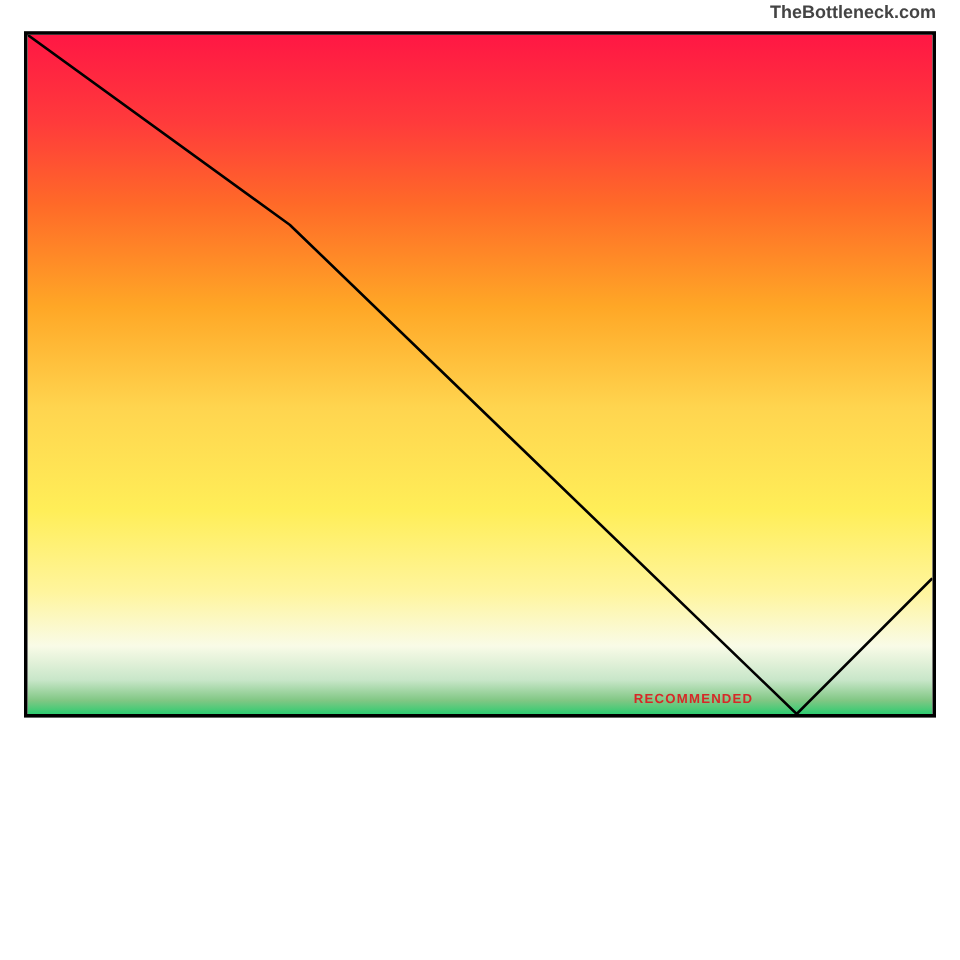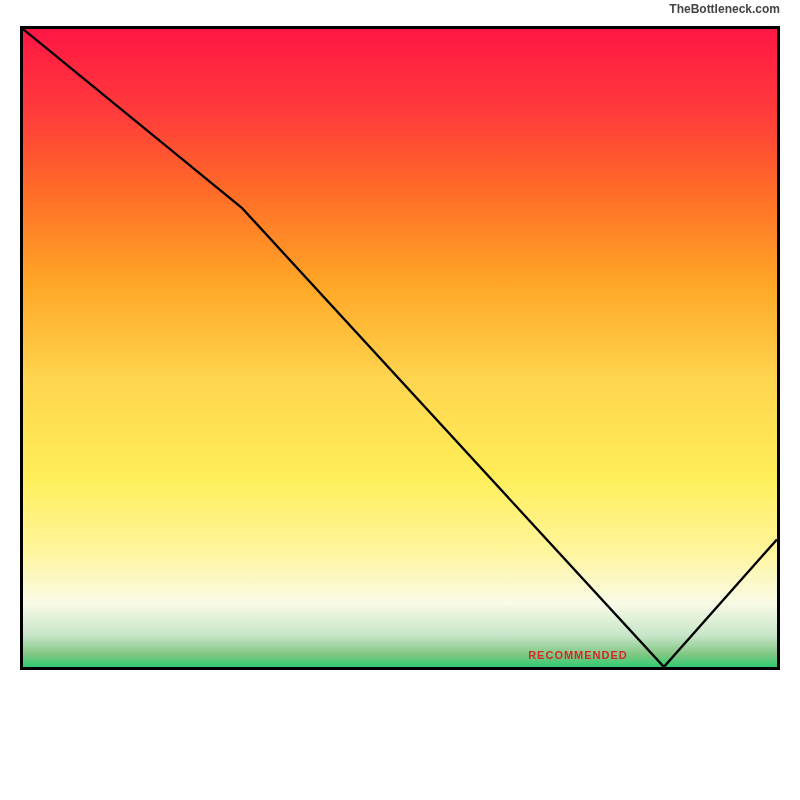--- a/index.html
+++ b/index.html
@@ -13,31 +13,31 @@
       height: 800px;
       background: #ffffff;
       font-family: Arial, sans-serif;
       position: relative;
     }
     
     .source-link {
       position: absolute;
       top: 2px;
       right: 20px;
-      font-size: 12px;
+      font-size: 15px;
       color: #444;
       font-weight: bold;
     }
     
     .chart-container {
       position: absolute;
       top: 26px;
       left: 20px;
       width: 760px;
-      height: 644px;
+      height: 572px;
       border: 3px solid #000;
     }
     
     .chart-background {
       position: absolute;
       top: 0;
       left: 0;
       width: 100%;
       height: 100%;
     }

